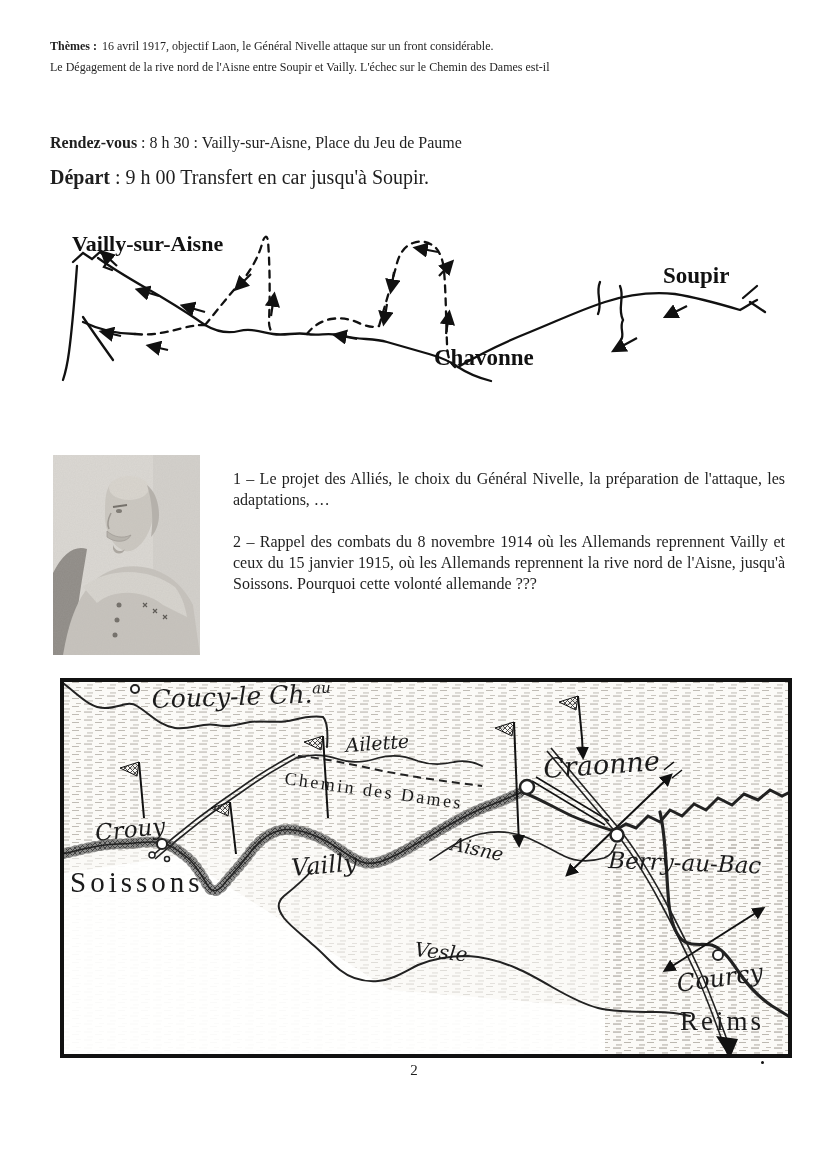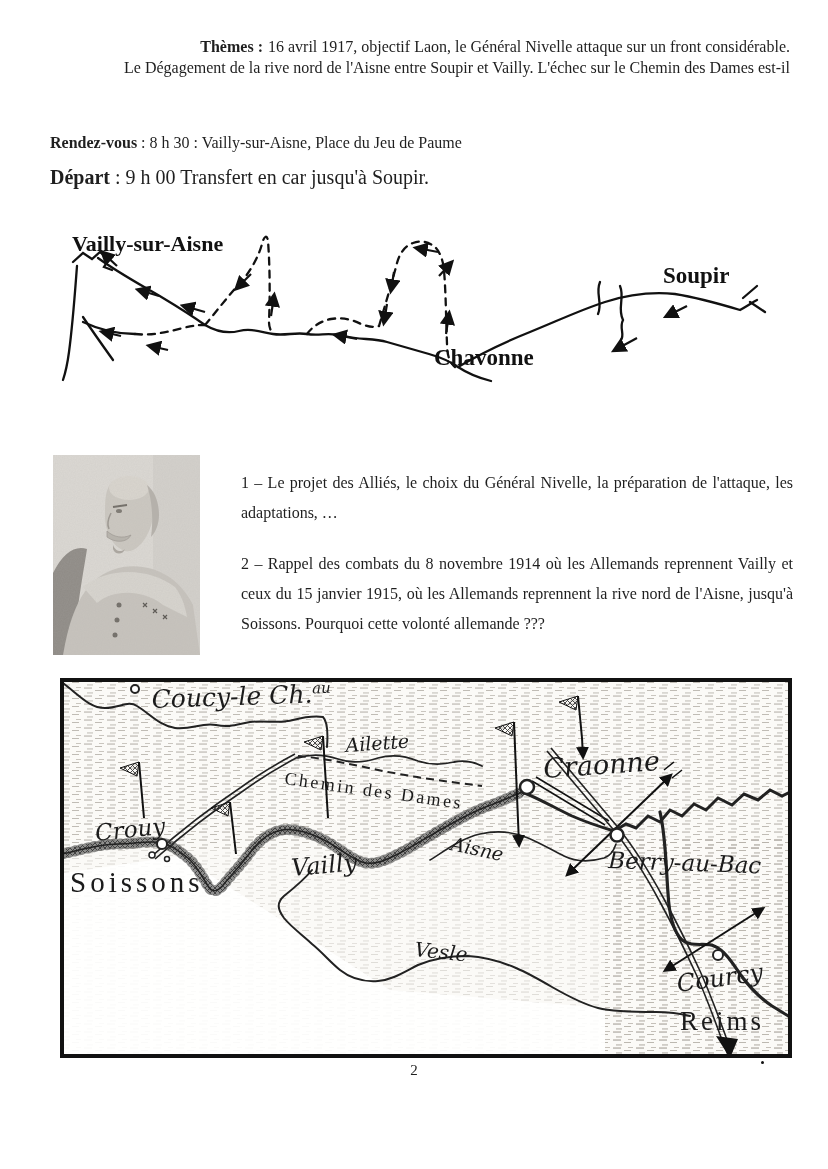--- a/index.html
+++ b/index.html
@@ -1,28 +1,28 @@
 <!DOCTYPE html>
 <html><head>
 <meta charset="utf-8">
 <style>
   html,body{margin:0;padding:0;background:#e8e8e8;}
   .page{position:relative;width:828px;height:1169px;background:#ffffff;
         font-family:"Liberation Serif",serif;color:#1f1f1f;overflow:hidden;margin:0 auto;}
   .abs{position:absolute;}
-  .themes{left:50px;top:36px;width:740px;font-size:16px;line-height:21px;text-align:right;}
+  .themes{left:50px;top:36px;width:740px;font-size:12px;line-height:21px;}
   .b{font-weight:bold;}
   .lbl{font-weight:bold;margin-right:5px;}
   .meeting{left:50px;top:134px;width:740px;font-size:16px;}
   .depart{left:50px;top:166px;width:740px;font-size:20px;}
   .title{left:75px;top:192px;width:753px;text-align:center;
          font-size:23px;font-weight:bold;letter-spacing:.2px;}
   .sketch{left:55px;top:222px;}
   .portrait{left:53px;top:455px;}
-  .paras{left:233px;top:468px;width:552px;font-size:16px;line-height:30px;margin-left:8px;}
+  .paras{left:233px;top:468px;width:552px;font-size:16px;line-height:21px;}
   .paras p{margin:0 0 21px 0;text-align:justify;}
   .bigmap{left:60px;top:678px;}
   .pagenum{left:0;top:1062px;width:828px;text-align:center;font-size:15px;}
   .stray-dot{left:761px;top:1061px;width:3px;height:3px;background:#111;border-radius:50%;}
   svg text{user-select:none;}
   .sk-label{font-family:"Liberation Serif",serif;font-weight:bold;fill:#111;}
   .mp-it{font-family:"DejaVu Serif",serif;font-style:italic;fill:#1b1b1b;}
   .mp-rm{font-family:"Liberation Serif",serif;fill:#1b1b1b;}
 </style>
 </head>

